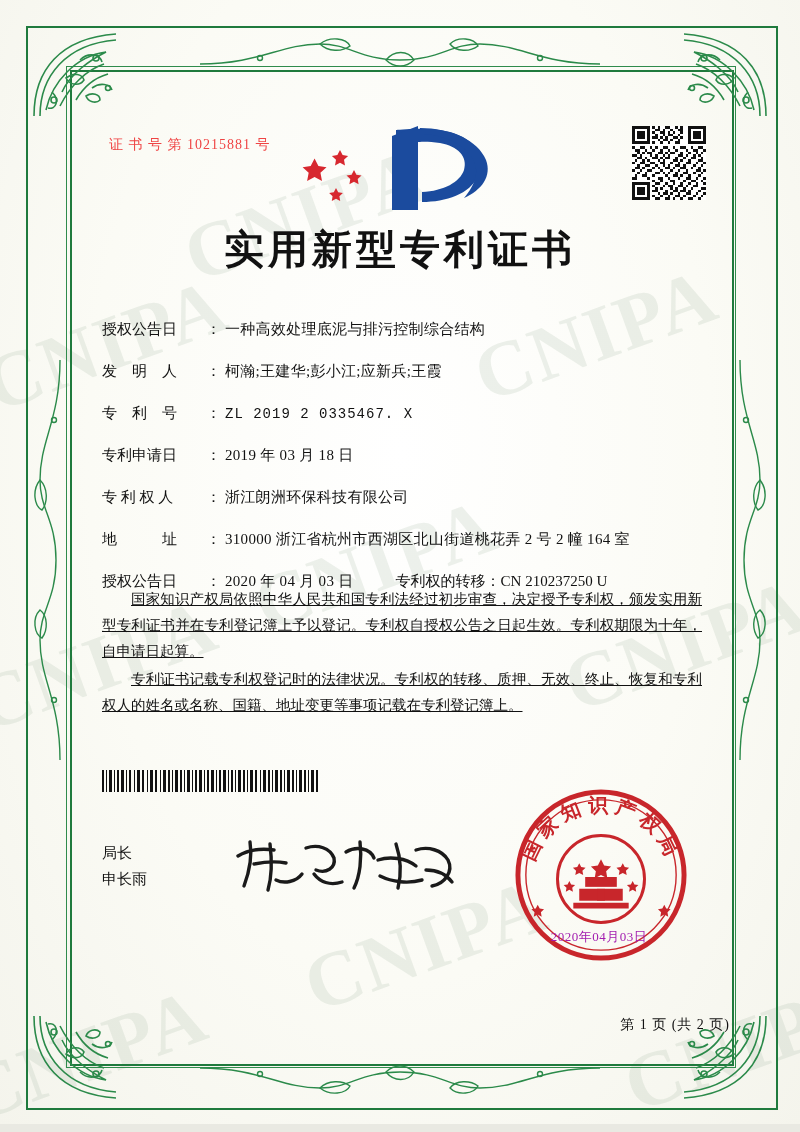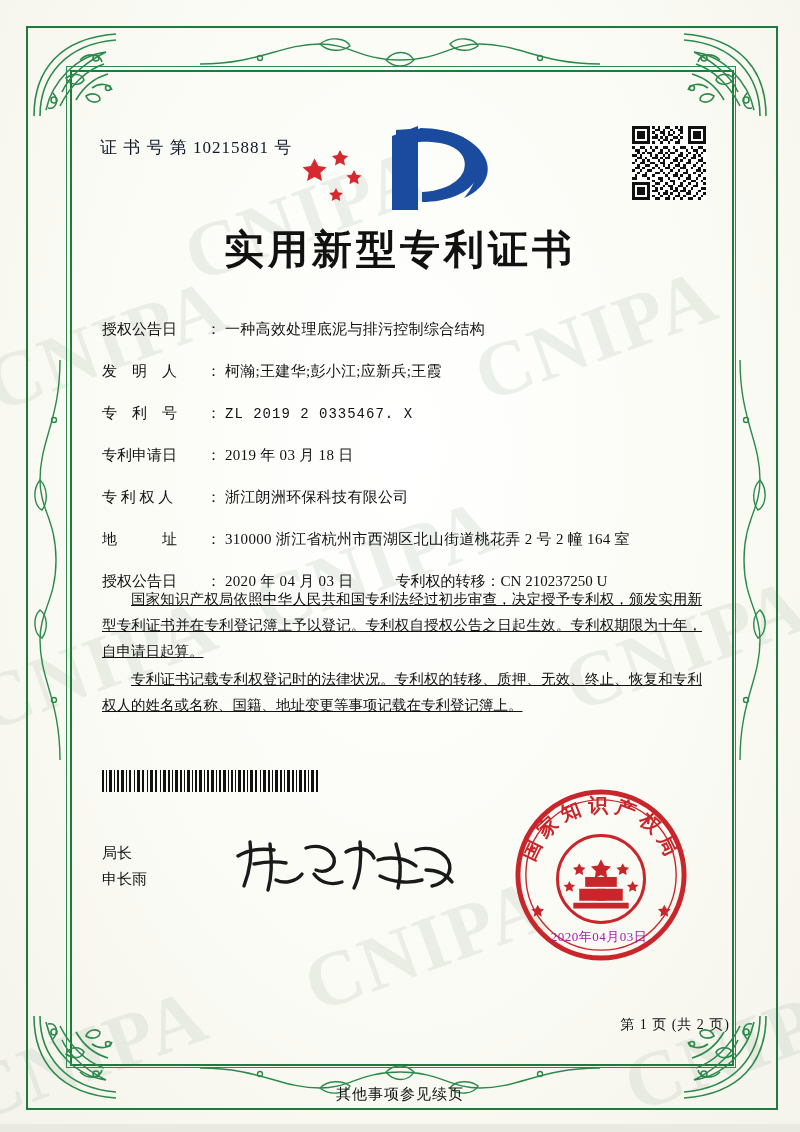--- a/index.html
+++ b/index.html
@@ -86,24 +86,24 @@
   
   .content {
     position: absolute;
     left: 70px; top: 70px;
     width: 660px;
     height: 992px;
   }
 
   .cert-number {
     position: absolute;
-    left: 30px;
+    left: 39px;
     top: 66px;
-    font-size: 17px;
-    color: #0f172a;
+    font-size: 14px;
+    color: #ef4444;
     letter-spacing: 1px;
   }
 
   .qr {
     position: absolute;
     right: 24px;
     top: 56px;
     width: 74px;
     height: 74px;
     background: #ffffff;
@@ -795,15 +795,14 @@
 
         <path d="M26 120 l2 4 4.4 0.6 -3.2 3.1 0.8 4.4 -4-2.1 -4 2.1 0.8-4.4 -3.2-3.1 4.4-0.6Z" fill="#c8262b"></path>
         <path d="M154 120 l2 4 4.4 0.6 -3.2 3.1 0.8 4.4 -4-2.1 -4 2.1 0.8-4.4 -3.2-3.1 4.4-0.6Z" fill="#c8262b"></path>
       </g>
     </svg>
     <div class="seal-date">2020年04月03日</div>
 
     <div class="page-no">第 1 页 (共 2 页)</div>
   </div>
 
-  <div class="footnote">其他事项参见续页</div>
   <div class="bottom-bar"></div>
 </div>
 
 </body></html>

